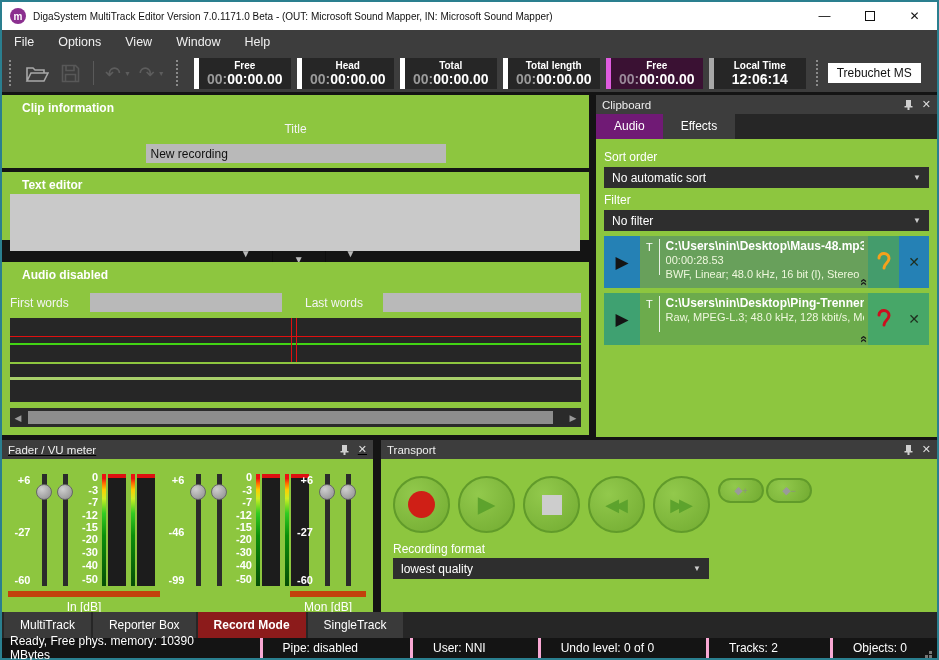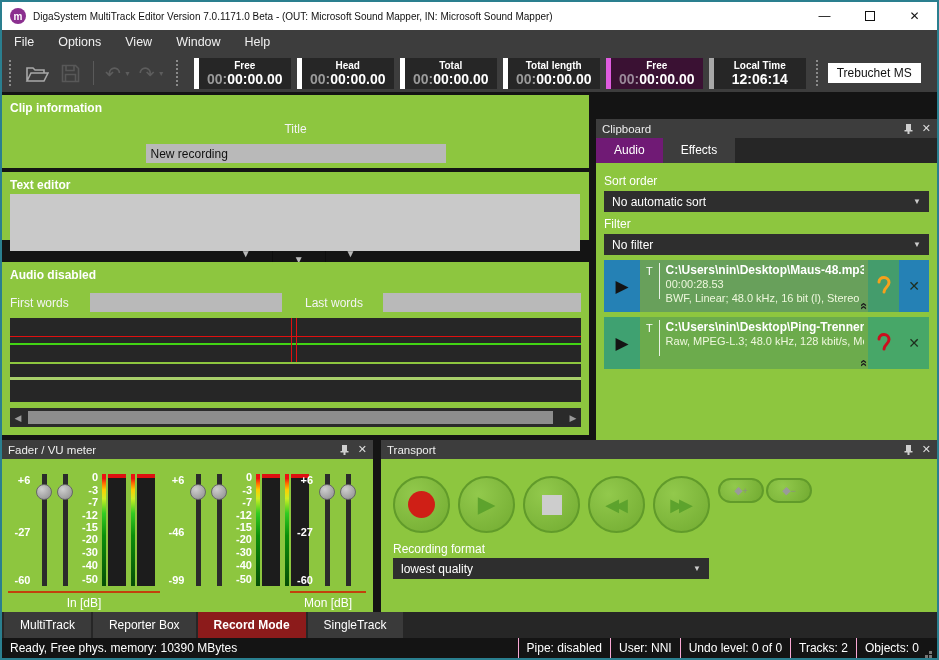--- a/index.html
+++ b/index.html
@@ -37,21 +37,21 @@
   .clabel { font-size: 10px; font-weight: bold; color: #fff; line-height: 12px; }
   .cvalue { font-size: 14px; font-weight: bold; color: #fff; line-height: 15px; white-space: nowrap; }
   .cprefix { color: #9a9a9a; font-weight: bold; }
   .counter.purple .cbody { background: #3a1133; }
   .counter.purple .cprefix { color: #9a8a9a; }
   .font-box { background: #fff; color: #111; font-size: 12px; padding: 3px 9px;
               margin-left: 2px; white-space: nowrap; }
 
   
   .panel { position: absolute; background: #8dc63f; }
-  .panel-title { color: #fff; font-weight: bold; font-size: 12px; padding: 6px 8px 3px; }
+  .panel-title { color: #fff; font-weight: bold; font-size: 12px; padding: 6px 20px 3px; }
   .glabel { color: #f4f4f4; font-size: 12px; }
   .ginput { background: #b9b9b9; border: none; height: 19px; font-size: 12px;
             font-family: "Liberation Sans", sans-serif; color: #111; padding: 0 5px; }
 
   
   .clip-row { display: flex; align-items: center; padding: 4px 8px; gap: 8px; flex-direction: column; }
   .color-swatch { width: 20px; height: 20px; background: #d6230f; }
   .dd-group { display: flex; align-items: center; margin-left: 4px; }
   .dd { display: flex; flex-direction: column; align-items: center; gap: 2px;
         opacity: .7; padding: 0 14px; }
@@ -141,21 +141,21 @@
   .mscale span:nth-child(3){top:20%}.mscale span:nth-child(4){top:31%}
   .mscale span:nth-child(5){top:42%}.mscale span:nth-child(6){top:53%}
   .mscale span:nth-child(7){top:64%}.mscale span:nth-child(8){top:76%}
   .mscale span:nth-child(9){top:88%}
   .meter { display: flex; margin-right: 5px; }
   .mgrad { width: 4px; background: linear-gradient(to top, #064d06, #0a8f0a 45%,
            #33cc22 65%, #ccee22 78%, #ffcc00 86%, #ff6600 92%, #ee1111 96%, #ee1111); }
   .mbar { width: 18px; background: #1c1c1c; position: relative; margin-left: 2px; }
   .mbar::before { content: ""; position: absolute; top: 0; left: 0; right: 0; height: 4px;
                   background: #dd1111; }
-  .vu-caption { margin-top: 5px; border-top: 2px solid #c2410c; padding-top: 3px;
+  .vu-caption { margin-top: 5px; border-top: 6px solid #c2410c; padding-top: 3px;
                 text-align: center; font-size: 12px; color: #fff; }
 
   
   .tbtn { position: absolute; width: 57px; height: 57px; border-radius: 50%;
           border: 2px solid #619b2a; display: flex; align-items: center; justify-content: center;
           background: radial-gradient(circle at 35% 30%, #92c94c, #72ab31); }
   .rec-dot { width: 27px; height: 27px; border-radius: 50%; background: #cf1f16; }
   .tglyph { color: #5da32d; font-size: 23px; }
   .tglyph.dbl { font-size: 18px; letter-spacing: -5px; padding-right: 5px; }
   .stop-sq { width: 20px; height: 20px; background: #cdcdcd; }
@@ -170,21 +170,21 @@
   
   .tabbar { position: absolute; left: 2px; right: 2px; top: 612px; height: 26px;
             background: #262626; display: flex; align-items: stretch; padding-left: 2px; }
   .btab { padding: 0 16px; line-height: 26px; font-size: 12px; color: #fff;
           background: #3a3a3a; margin-right: 2px; }
   .btab.active { background: #8c1b1b; font-weight: bold; }
   .statusbar { position: absolute; left: 2px; right: 2px; top: 638px; height: 20px;
                background: #141414; display: flex; align-items: center; color: #fff;
                font-size: 12px; }
   .status-left { padding: 0 8px; flex: 1; }
-  .seg { border-left: 1px solid #f9a8d4; padding: 0 8px; line-height: 20px; white-space: nowrap; }
+  .seg { border-left: 3px solid #f9a8d4; padding: 0 20px; line-height: 20px; white-space: nowrap; margin-left: 32px; }
   .grip-dots { width: 3px; height: 3px; background: #777; margin: 8px 5px 0 2px;
                box-shadow: -4px 4px 0 #777, 0 4px 0 #777; }
 
   svg { display: block; }
 </style>
 </head>
 <body>
 
 <div class="window">
 
@@ -337,21 +337,21 @@
     </div>
     <div class="wf-scroll">
       <div class="wf-arrow">◀</div>
       <div class="wf-track">
         <div class="wf-thumb"></div>
       </div>
       <div class="wf-arrow">▶</div>
     </div>
   </div>
 
-  <div class="panel" style="left:596px; top:95px; width:341px; height:342px;margin-top:24px;">
+  <div class="panel" style="left:596px; top:95px; width:341px; height:342px;">
     <div class="dock-head">
       <span class="dtitle">Clipboard</span>
       <div class="dock-icons">
         <svg width="9" height="12" viewBox="0 0 9 12">
           <path d="M2 1 h5 v6 h1.5 v1.5 H5.5 V11 H3.5 V8.5 H0.5 V7 H2 Z" fill="#cfcfcf"></path>
         </svg>
         <span class="x">✕</span>
       </div>
     </div>
     <div class="tabstrip">
@@ -412,21 +412,21 @@
             <path d="M3 8 C3 2 13 2 13 8.5 C13 13 8 13.5 8 18" fill="none" stroke="currentColor" stroke-width="3" stroke-linecap="round"></path>
           </svg>
         </div>
         <div class="cell x-cell">
           <span>✕</span>
         </div>
       </div>
     </div>
   </div>
 
-  <div class="panel" style="left:2px; top:440px; width:371px; height:172px;">
+  <div class="panel" style="left:2px; top:440px; width:371px; height:172px;text-decoration:underline;">
     <div class="dock-head">
       <span class="dtitle">Fader / VU meter</span>
       <div class="dock-icons">
         <svg width="9" height="12" viewBox="0 0 9 12">
           <path d="M2 1 h5 v6 h1.5 v1.5 H5.5 V11 H3.5 V8.5 H0.5 V7 H2 Z" fill="#cfcfcf"></path>
         </svg>
         <span class="x">✕</span>
       </div>
     </div>
 

